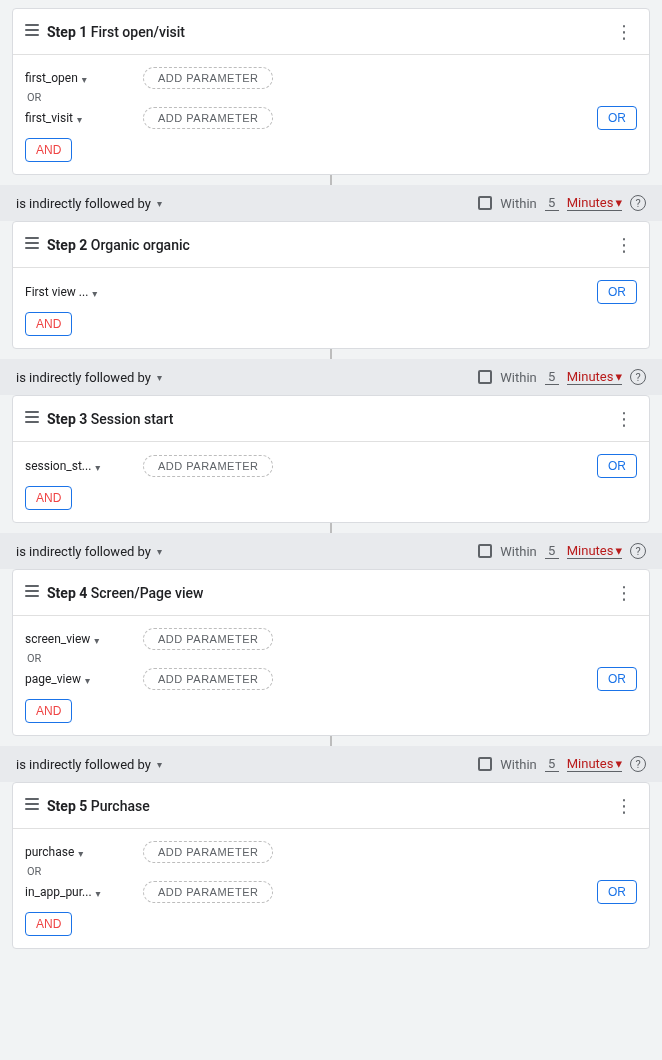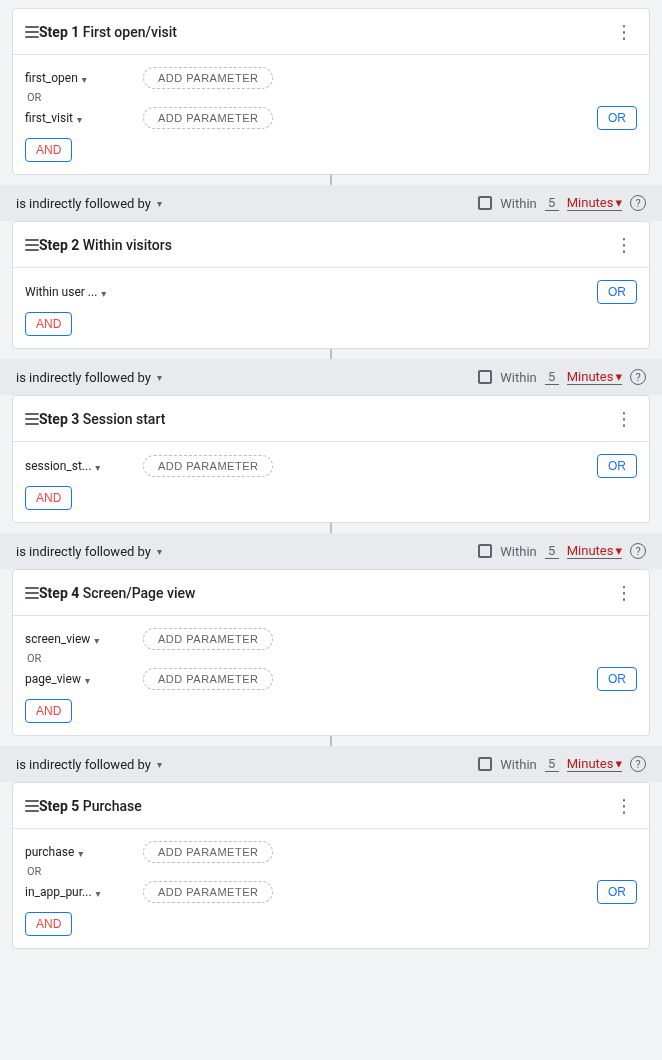--- a/index.html
+++ b/index.html
@@ -26,21 +26,21 @@
     .step-header {
       display: flex;
       align-items: center;
       justify-content: space-between;
       padding: 10px 12px 10px 12px;
       border-bottom: 1px solid #e0e0e0;
     }
 
     .step-header-left {
       display: flex;
-      align-items: center;
+      gap: 8px;
     }
 
     .hamburger-icon {
       display: flex;
       flex-direction: column;
       gap: 3px;
       cursor: grab;
     }
     .hamburger-icon span {
       display: block;
@@ -327,29 +327,29 @@
 
   <div class="step-card">
     <div class="step-header">
       <div class="step-header-left">
         <div class="hamburger-icon">
           <span></span>
             <span></span>
             <span></span>
         </div>
         <span class="step-title">
-          <span class="step-num">Step 2</span>&nbsp;<span>Within visitors</span>
+          <span class="step-num">Step 2</span>&nbsp;<span>Organic organic</span>
         </span>
       </div>
       <div class="more-icon">⋮</div>
     </div>
     <div class="step-body">
       <div class="row-with-or">
         <div class="event-dropdown">
-          <span>Within user ...</span>
+          <span>First view ...</span>
           <span class="chevron">▾</span>
         </div>
         <div class="event-row-right">
           <button class="or-btn">OR</button>
         </div>
       </div>
       <button class="and-btn">AND</button>
     </div>
   </div>
 

